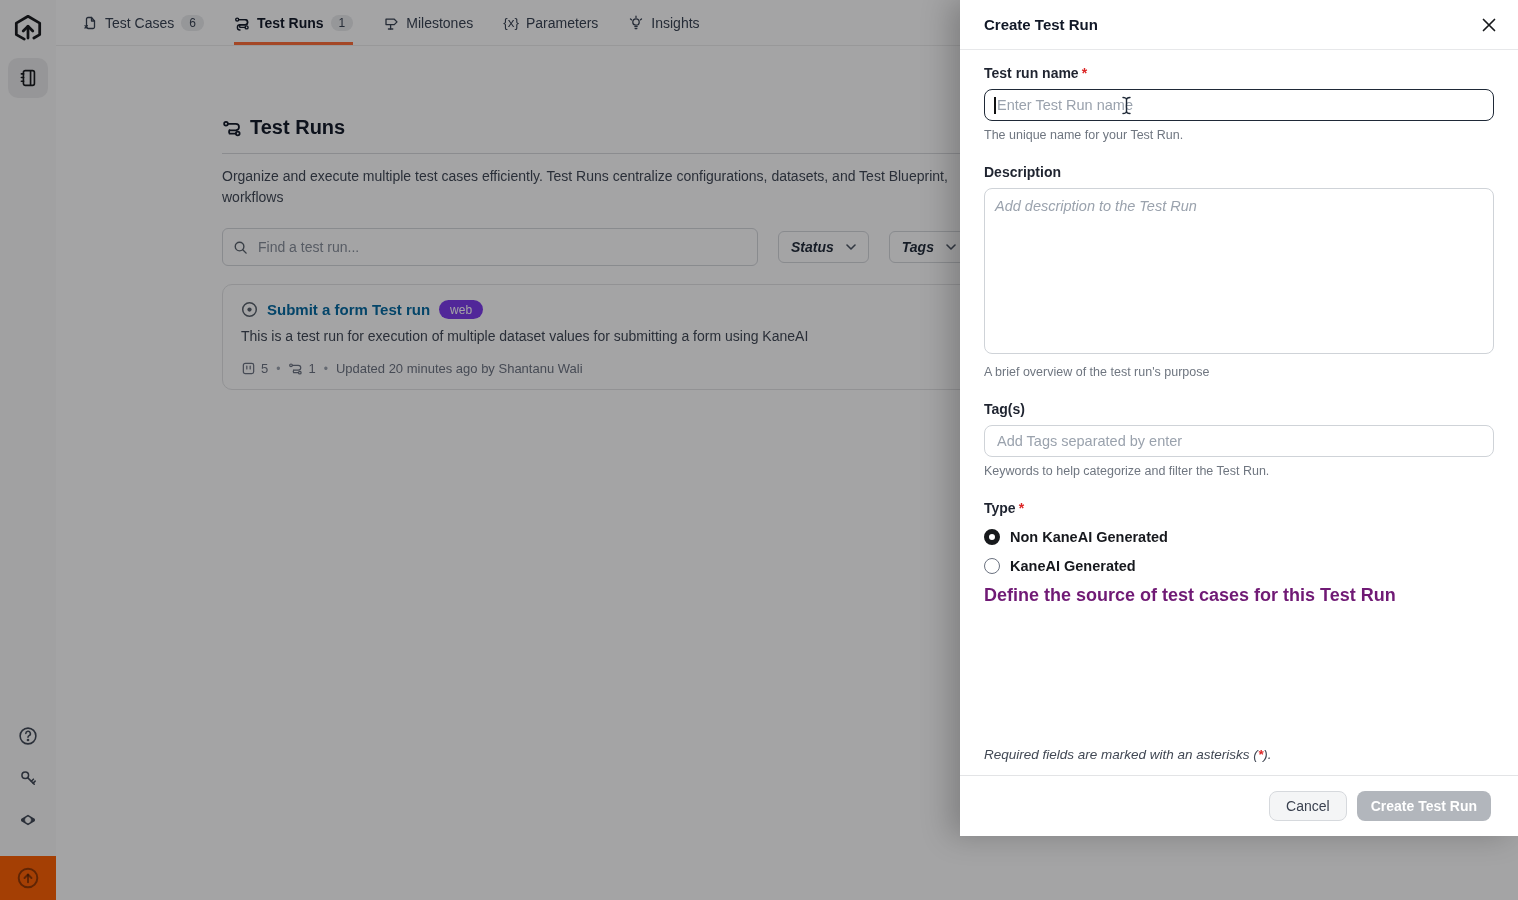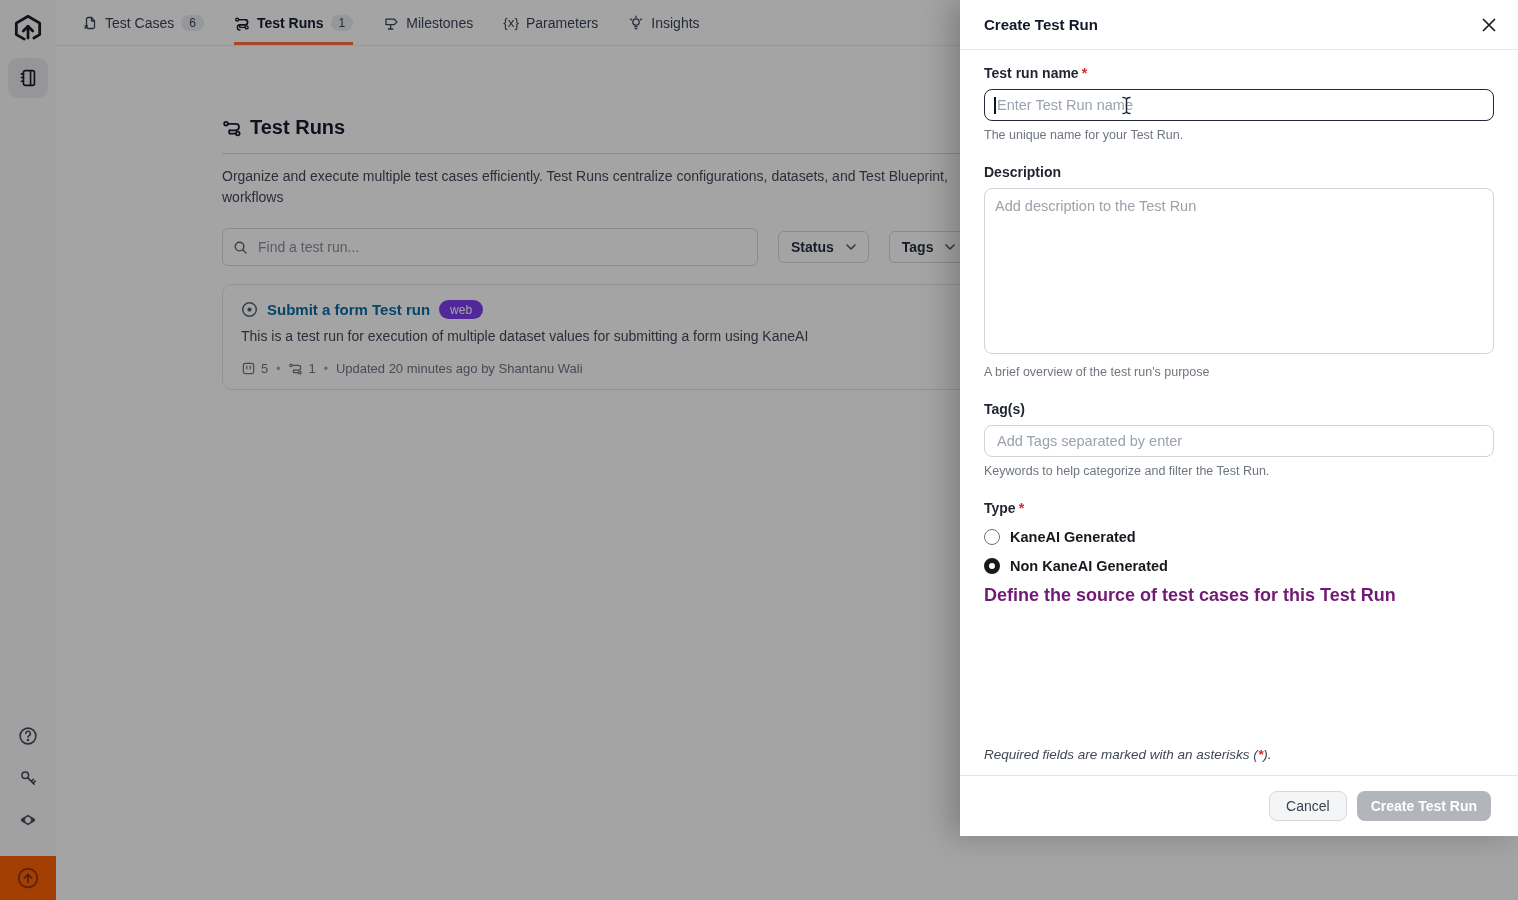--- a/index.html
+++ b/index.html
@@ -32,21 +32,21 @@
   .title-row{display:flex;align-items:center;gap:8px;}
   .title-row h1{font-size:20px;font-weight:700;margin:0;color:#111827;}
   .title-divider{border:none;border-top:1px solid #d8dadc;margin:14px 0 12px;width:100%;}
   .desc-line{font-size:14px;color:#3f4754;line-height:1.5;white-space:nowrap;}
   .toolbar{margin-top:20px;display:flex;align-items:center;gap:20px;}
   .searchbox{width:536px;height:38px;border:1px solid #d4d7db;border-radius:6px;background:#fff;
              display:flex;align-items:center;gap:8px;padding:0 10px;box-sizing:border-box;}
   .searchbox input{border:none;outline:none;flex:1;font-size:14px;font-family:inherit;color:#111827;background:transparent;}
   .searchbox input::placeholder{color:#868d99;}
   .filter-btn{height:30px;border:1px solid #d4d7db;border-radius:6px;background:#fff;display:flex;align-items:center;
-              gap:12px;padding:0 12px;cursor:pointer;}
+              gap:12px;padding:0 12px;cursor:pointer;font-style:italic;}
   .filter-btn .flabel{font-size:14px;font-weight:600;color:#1f2937;}
 
   .run-card{margin-top:18px;width:888px;border:1px solid #e2e3e5;border-radius:10px;background:#fff;
             padding:15px 18px 13px;box-sizing:border-box;}
   .card-title-row{display:flex;align-items:center;gap:9px;}
   .card-link{font-size:15px;font-weight:700;color:#0369a1;cursor:pointer;}
   .badge-web{background:#7c3aed;color:#fff;font-size:12px;font-weight:500;padding:2.5px 11px;border-radius:999px;}
   .card-desc{margin-top:9px;font-size:14px;color:#3f4754;}
   .card-meta{margin-top:17px;display:flex;align-items:center;gap:8px;font-size:13px;color:#6b7280;}
   .meta-item{display:flex;align-items:center;gap:5px;}
@@ -66,21 +66,21 @@
   .req{color:#dc2626;margin-left:3px;font-weight:700;}
   .input-shell{position:relative;height:32px;border:1px solid #cfd3d8;border-radius:8px;background:#fff;
                display:flex;align-items:center;padding:0 10px;box-sizing:border-box;}
   .input-shell.focused{border:1.7px solid #1f2937;}
   .input-shell input{border:none;outline:none;width:100%;font-size:14.5px;font-family:inherit;color:#111827;background:transparent;}
   .input-shell input::placeholder{color:#9aa2ad;}
   .caret{position:absolute;left:9px;top:7px;width:1.5px;height:17px;background:#111;}
   .ibeam{position:absolute;left:136px;top:6px;color:#1f2937;}
   .helper{margin-top:7px;font-size:12.5px;color:#6f7680;}
   textarea.ta{width:100%;height:166px;border:1px solid #cfd3d8;border-radius:8px;resize:none;box-sizing:border-box;
-              padding:9px 10px;font-size:14.5px;font-family:inherit;color:#111827;outline:none;}
+              padding:9px 10px;font-size:14.5px;font-family:inherit;color:#111827;outline:none;font-style:italic;}
   textarea.ta::placeholder{color:#9aa2ad;}
   .radio-row{display:flex;align-items:center;gap:10px;margin-bottom:13px;cursor:pointer;}
   .radio{width:16px;height:16px;border-radius:50%;box-sizing:border-box;background:#fff;}
   .radio.sel{border:5px solid #17191c;}
   .radio.unsel{border:1.6px solid #6b7280;}
   .radio-label{font-size:14.5px;font-weight:600;color:#16181d;}
   .type-helper{font-size:18px;color:#701a75;margin-top:-2px;font-weight:bold;}
   .req-note{margin-top:auto;margin-bottom:13px;font-style:italic;font-size:13.5px;color:#414854;}
   .drawer-footer{height:61px;min-height:61px;border-top:1px solid #e3e4e6;display:flex;align-items:center;
                  justify-content:flex-end;gap:10px;padding:0 27px;box-sizing:border-box;}
@@ -299,26 +299,26 @@
           <input type="text" placeholder="Add Tags separated by enter" style="">
         </div>
         <div class="helper">Keywords to help categorize and filter the Test Run.</div>
       </div>
 
       <div class="field" style="margin-bottom:0;">
         <div class="field-label" style="margin-bottom:13px;">
           <span>Type</span><span class="req">*</span>
         </div>
         <div class="radio-row">
+          <span class="radio sel"></span>
+          <span class="radio-label">Non KaneAI Generated</span>
+        </div>
+        <div class="radio-row">
           <span class="radio unsel"></span>
           <span class="radio-label">KaneAI Generated</span>
-        </div>
-        <div class="radio-row">
-          <span class="radio sel"></span>
-          <span class="radio-label">Non KaneAI Generated</span>
         </div>
         <div class="type-helper">Define the source of test cases for this Test Run</div>
       </div>
 
       <div class="req-note">
         <span>Required fields are marked with an asterisks (</span><span class="req" style="margin-left:0;">*</span><span>).</span>
       </div>
     </div>
 
     <div class="drawer-footer">

